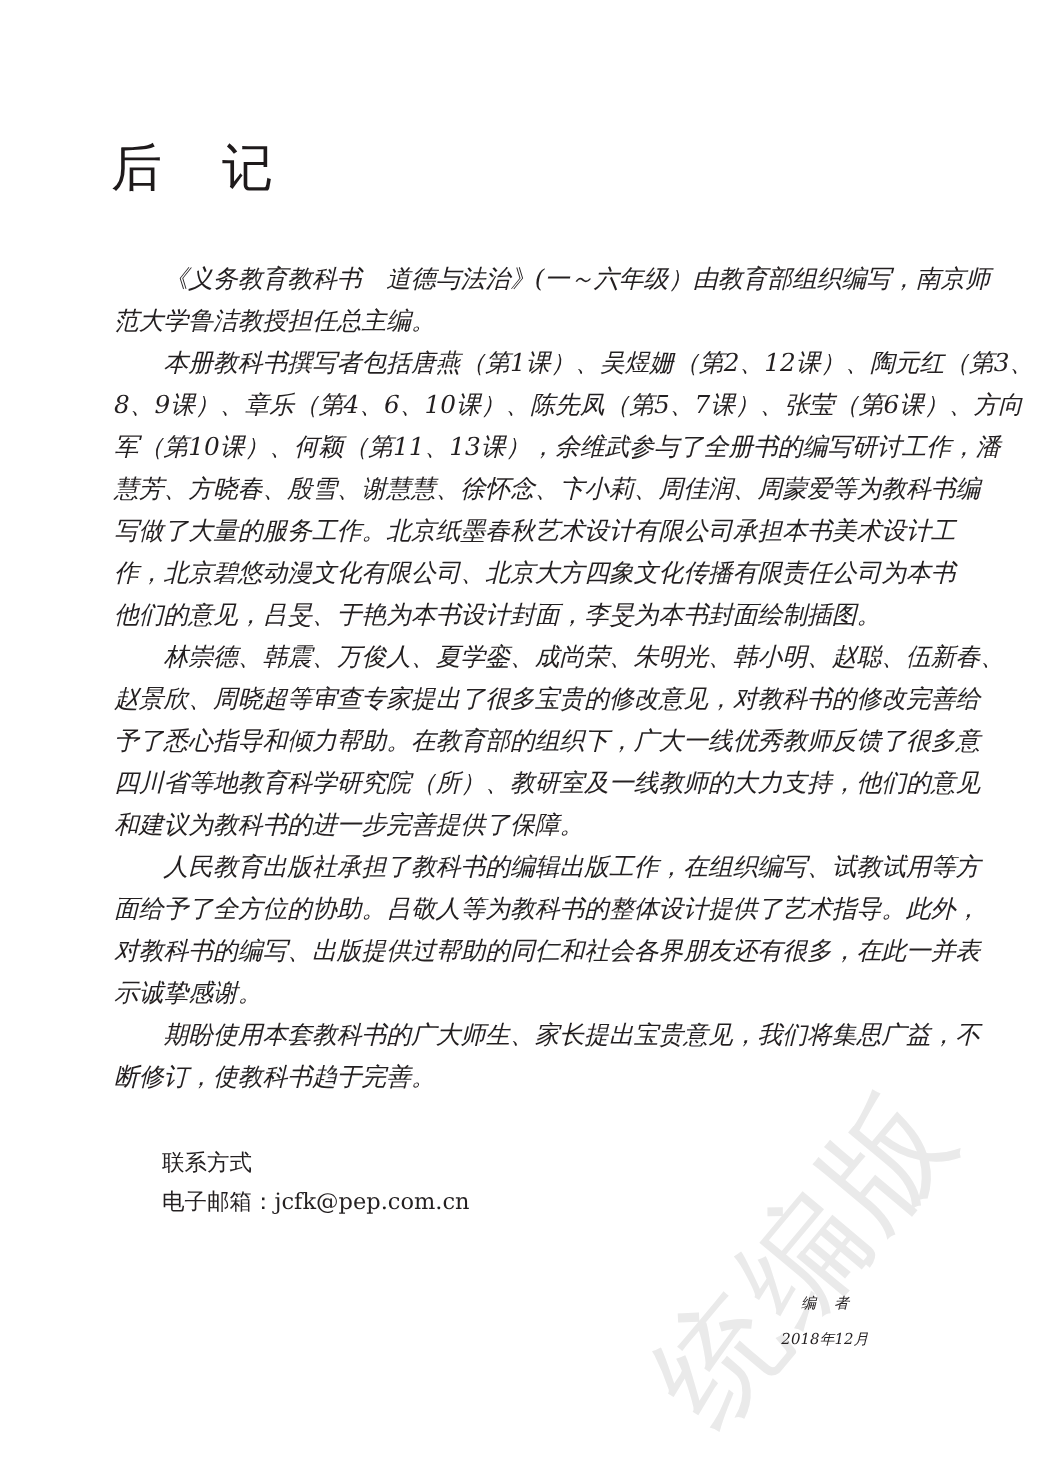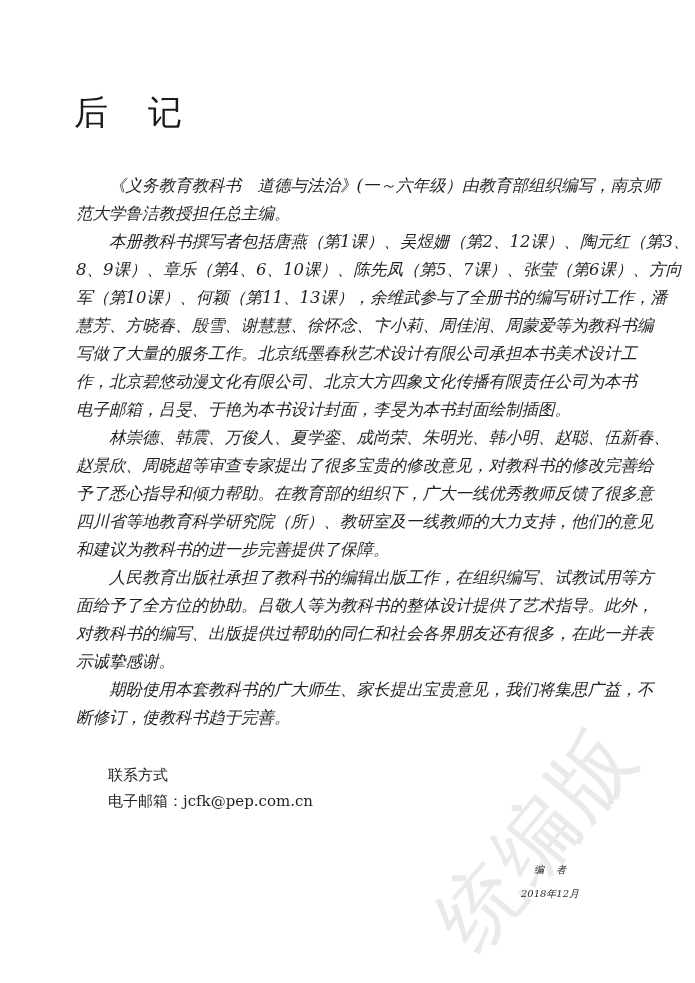--- a/index.html
+++ b/index.html
@@ -55,21 +55,21 @@
 
   <div class="line indent">《义务教育教科书　道德与法治》(一～六年级）由教育部组织编写，南京师</div>
   <div class="line last">范大学鲁洁教授担任总主编。</div>
 
   <div class="line indent">本册教科书撰写者包括唐燕（第1课）、吴煜姗（第2、12课）、陶元红（第3、</div>
   <div class="line">8、9课）、章乐（第4、6、10课）、陈先凤（第5、7课）、张莹（第6课）、方向</div>
   <div class="line">军（第10课）、何颖（第11、13课），余维武参与了全册书的编写研讨工作，潘</div>
   <div class="line">慧芳、方晓春、殷雪、谢慧慧、徐怀念、卞小莉、周佳润、周蒙爱等为教科书编</div>
   <div class="line">写做了大量的服务工作。北京纸墨春秋艺术设计有限公司承担本书美术设计工</div>
   <div class="line">作，北京碧悠动漫文化有限公司、北京大方四象文化传播有限责任公司为本书</div>
-  <div class="line last">电子邮箱，吕旻、于艳为本书设计封面，李旻为本书封面绘制插图。</div>
+  <div class="line last">他们的意见，吕旻、于艳为本书设计封面，李旻为本书封面绘制插图。</div>
 
   <div class="line indent">林崇德、韩震、万俊人、夏学銮、成尚荣、朱明光、韩小明、赵聪、伍新春、</div>
   <div class="line">赵景欣、周晓超等审查专家提出了很多宝贵的修改意见，对教科书的修改完善给</div>
   <div class="line">予了悉心指导和倾力帮助。在教育部的组织下，广大一线优秀教师反馈了很多意</div>
   <div class="line">四川省等地教育科学研究院（所）、教研室及一线教师的大力支持，他们的意见</div>
   <div class="line last">和建议为教科书的进一步完善提供了保障。</div>
 
   <div class="line indent">人民教育出版社承担了教科书的编辑出版工作，在组织编写、试教试用等方</div>
   <div class="line">面给予了全方位的协助。吕敬人等为教科书的整体设计提供了艺术指导。此外，</div>
   <div class="line">对教科书的编写、出版提供过帮助的同仁和社会各界朋友还有很多，在此一并表</div>

